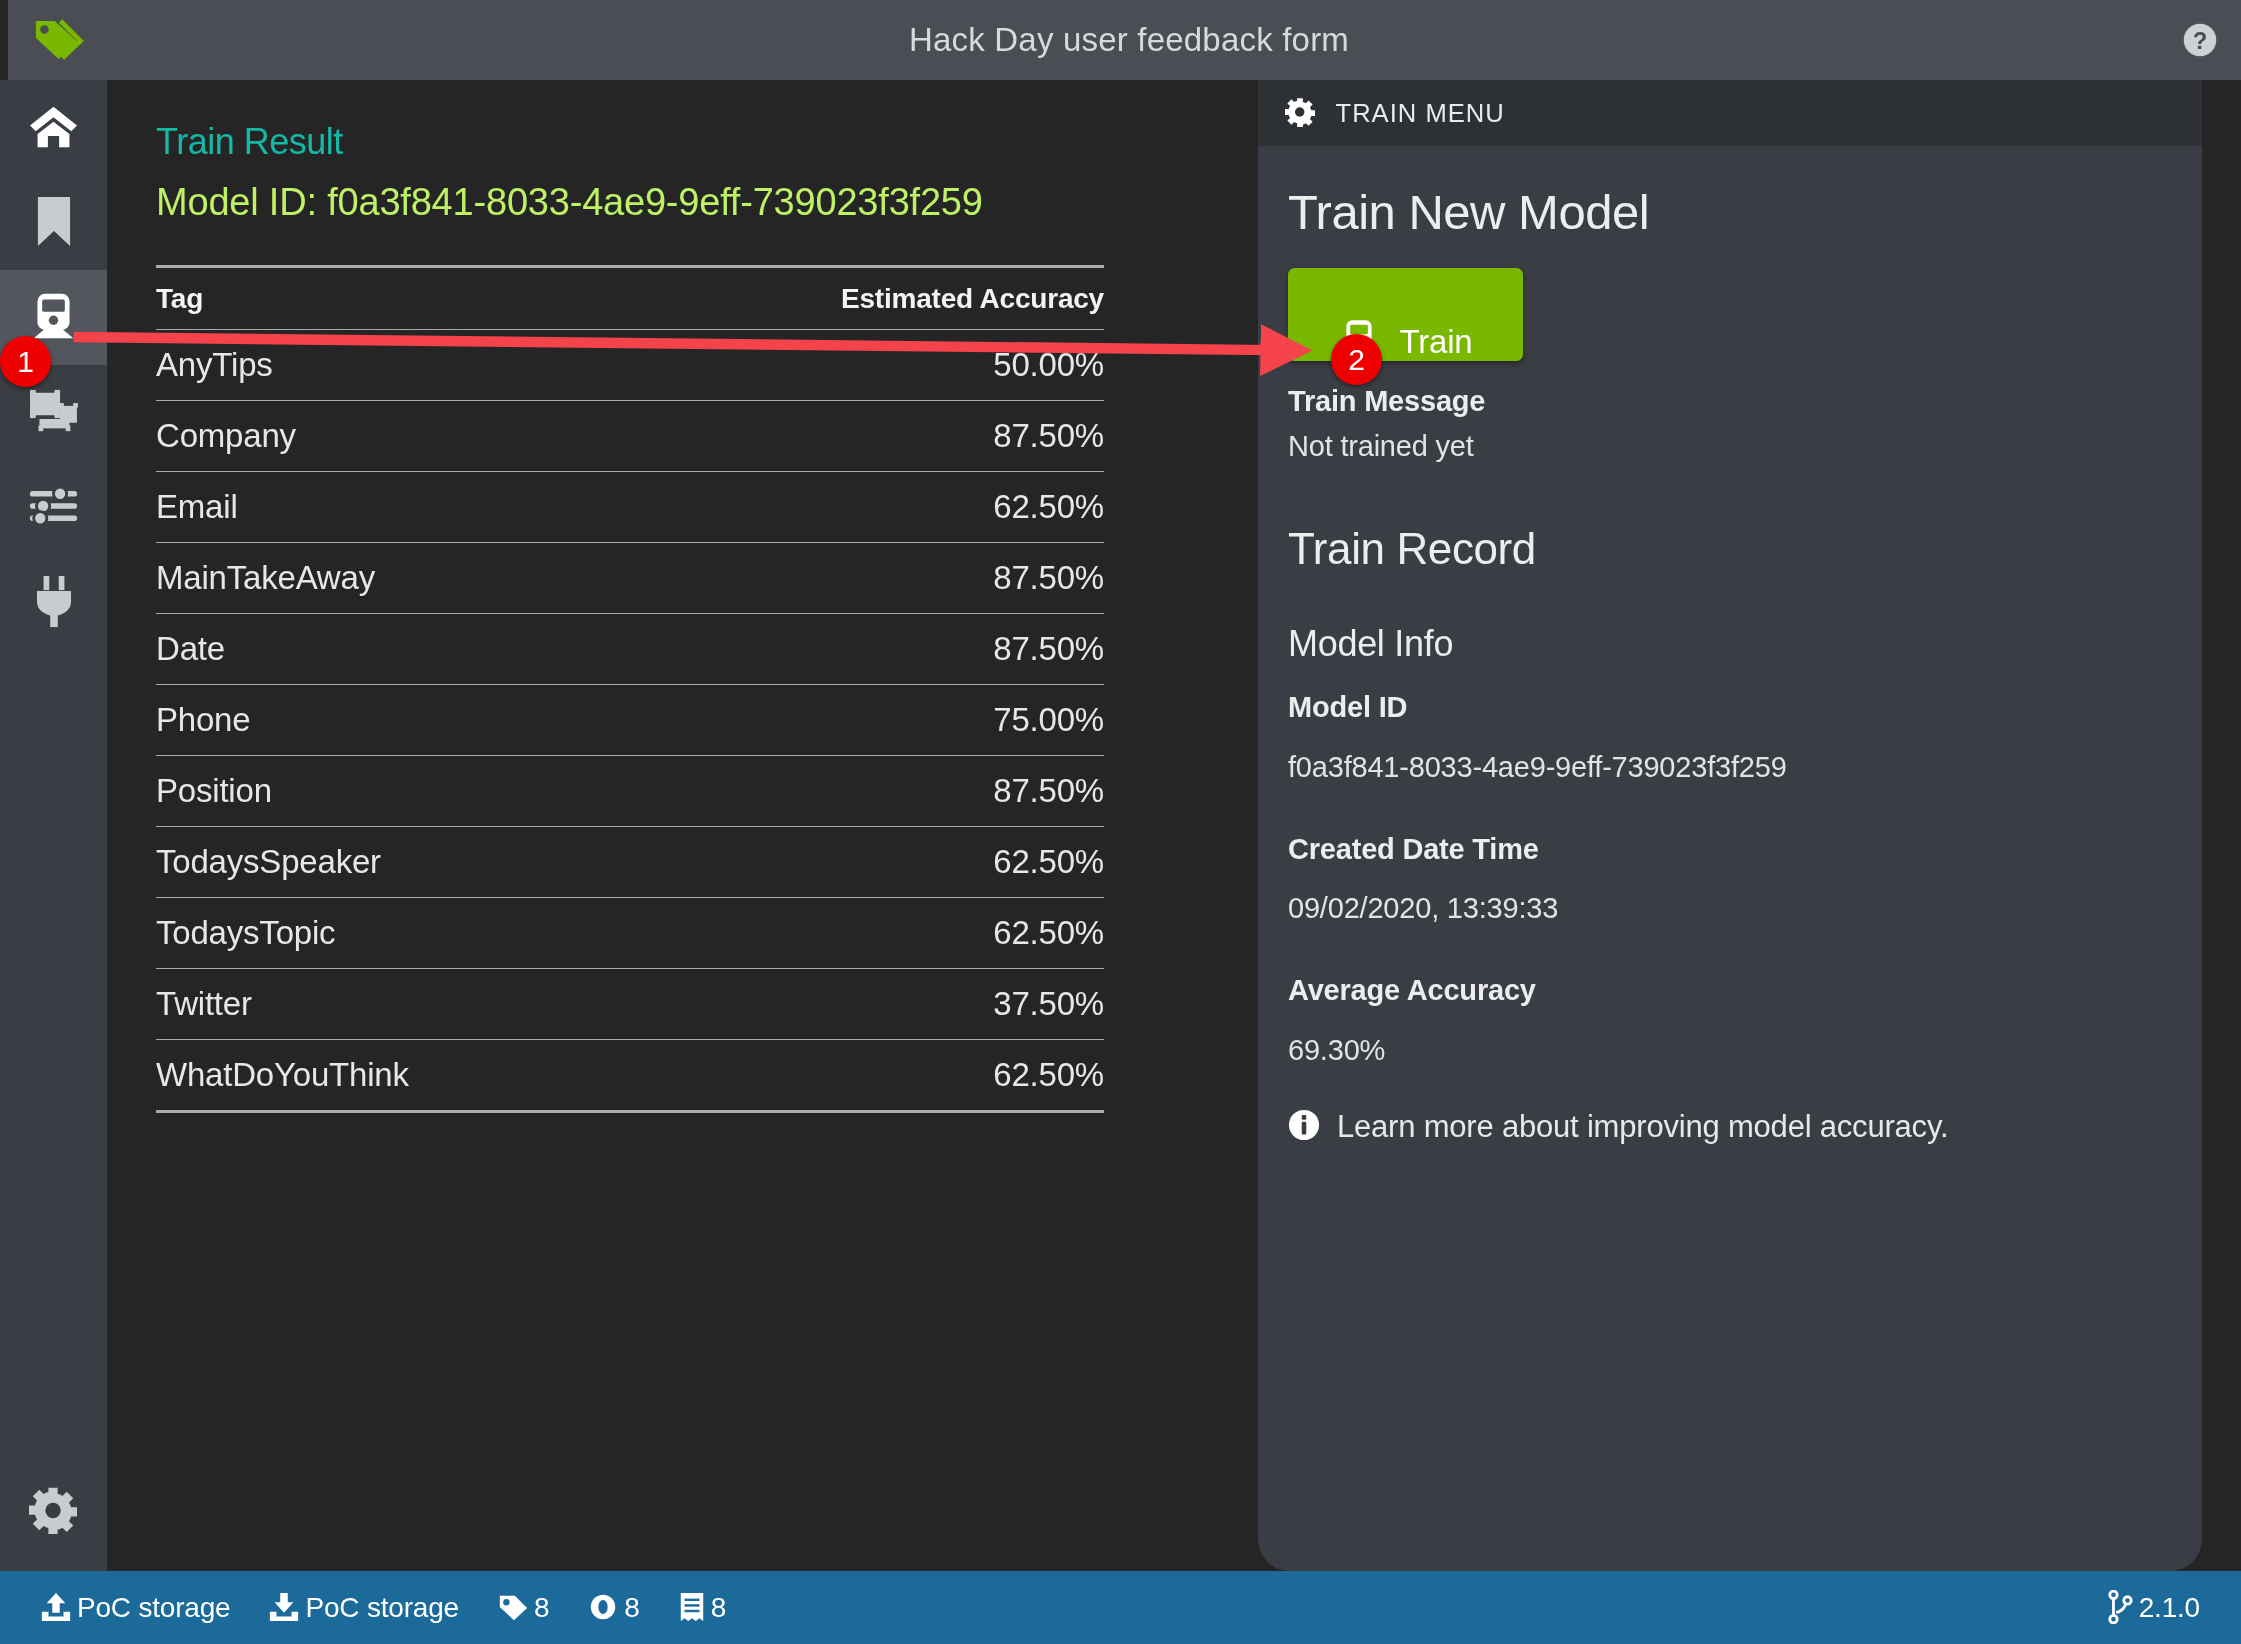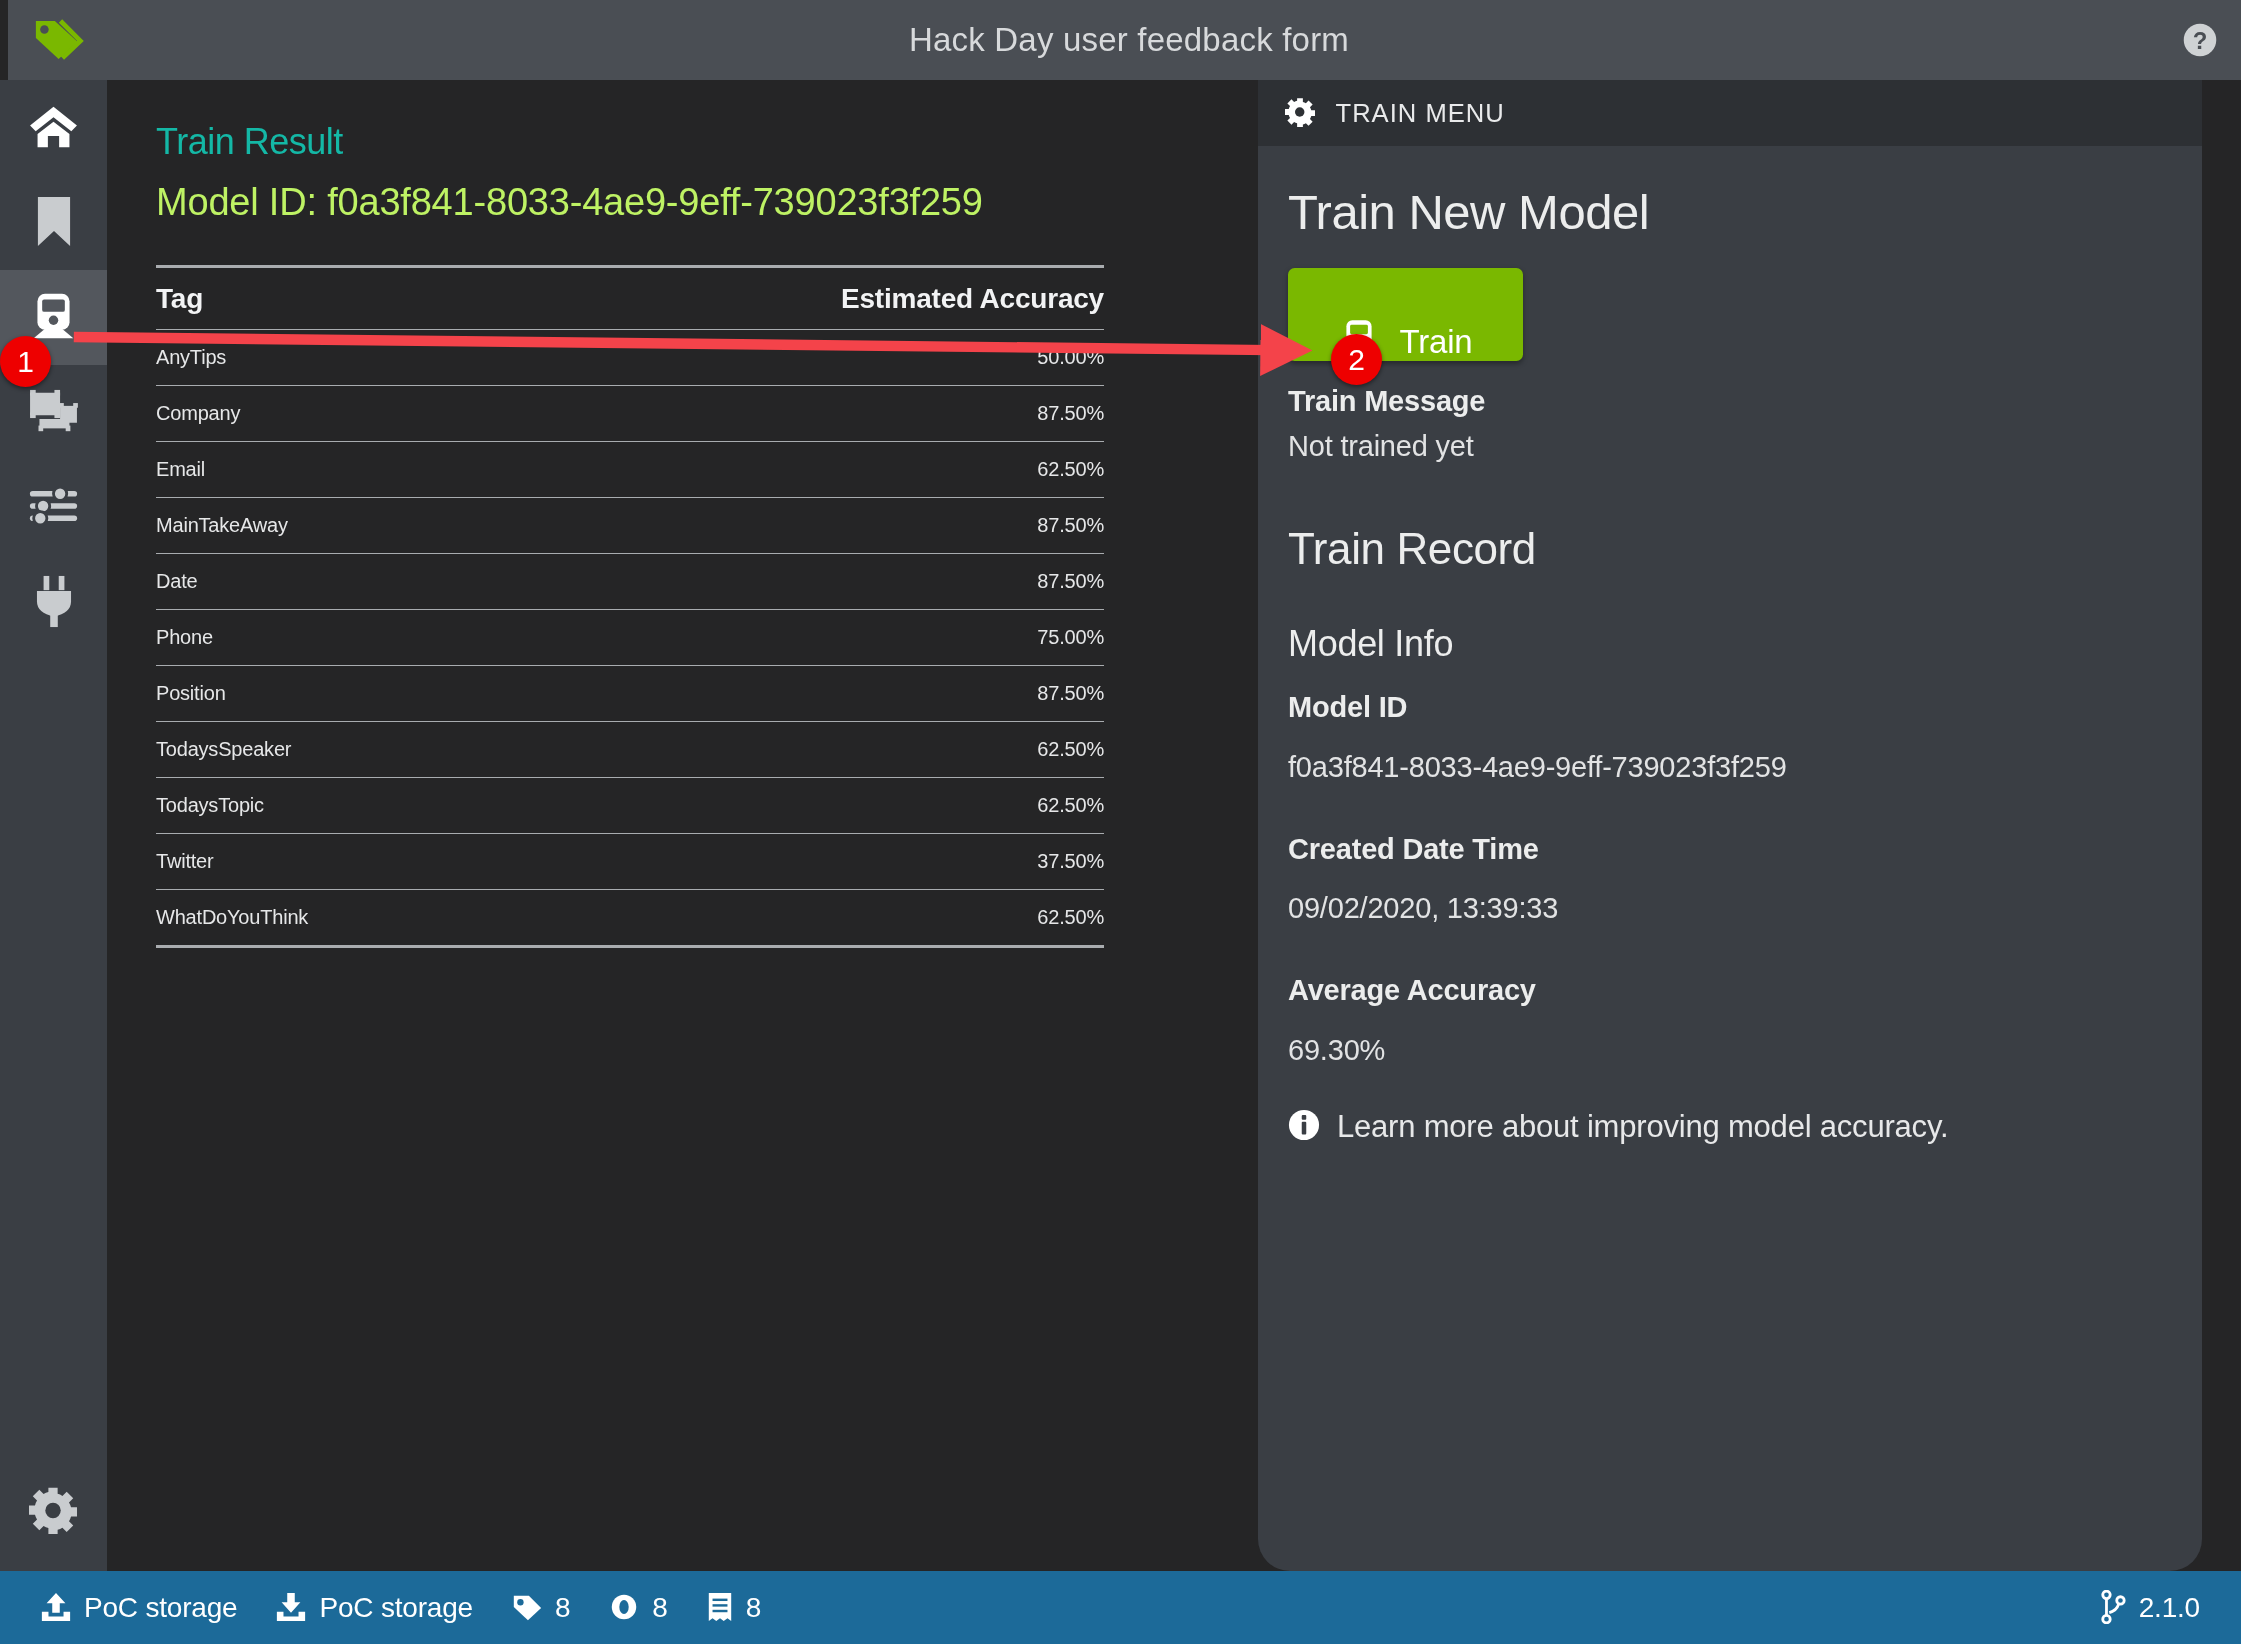--- a/index.html
+++ b/index.html
@@ -106,21 +106,21 @@
     font-size: 28px;
     font-weight: 700;
     padding: 15px 0 13.2px 0;
     letter-spacing: -0.2px;
   }
   th.col-tag   { text-align: left;  padding-left: 9.5px; width: 58%; }
   th.col-acc   { text-align: right; padding-right: 7.6px; width: 42%; }
   table.result-table tbody td {
     border-bottom: 1.9px solid #a9acaf;
     color: #e6e7e8;
-    font-size: 20px;
+    font-size: 33px;
     font-weight: 400;
     padding: 16px 0 16px 0;
     letter-spacing: -0.2px;
   }
   td.cell-tag { text-align: left;  padding-left: 9.5px; }
   td.cell-acc { text-align: right; padding-right: 7.6px; }
   table.result-table tbody tr:last-child td { border-bottom: 3.8px solid #a9acaf; }
 
   
   .rightpanel {
@@ -223,21 +223,21 @@
     left: 0; bottom: 0;
     width: 2242px; height: 74px;
     background: #1c6a99;
     display: flex;
     align-items: center;
     padding: 0 23px 0 21px;
   }
   .sb-item {
     display: flex;
     align-items: center;
-    gap: 12px;
+    gap: 5px;
     padding: 0 19px;
     height: 74px;
     cursor: pointer;
   }
   .sb-text {
     color: #ffffff;
     font-size: 28px;
     letter-spacing: -0.2px;
   }
   .sb-spacer { flex: 1; }

